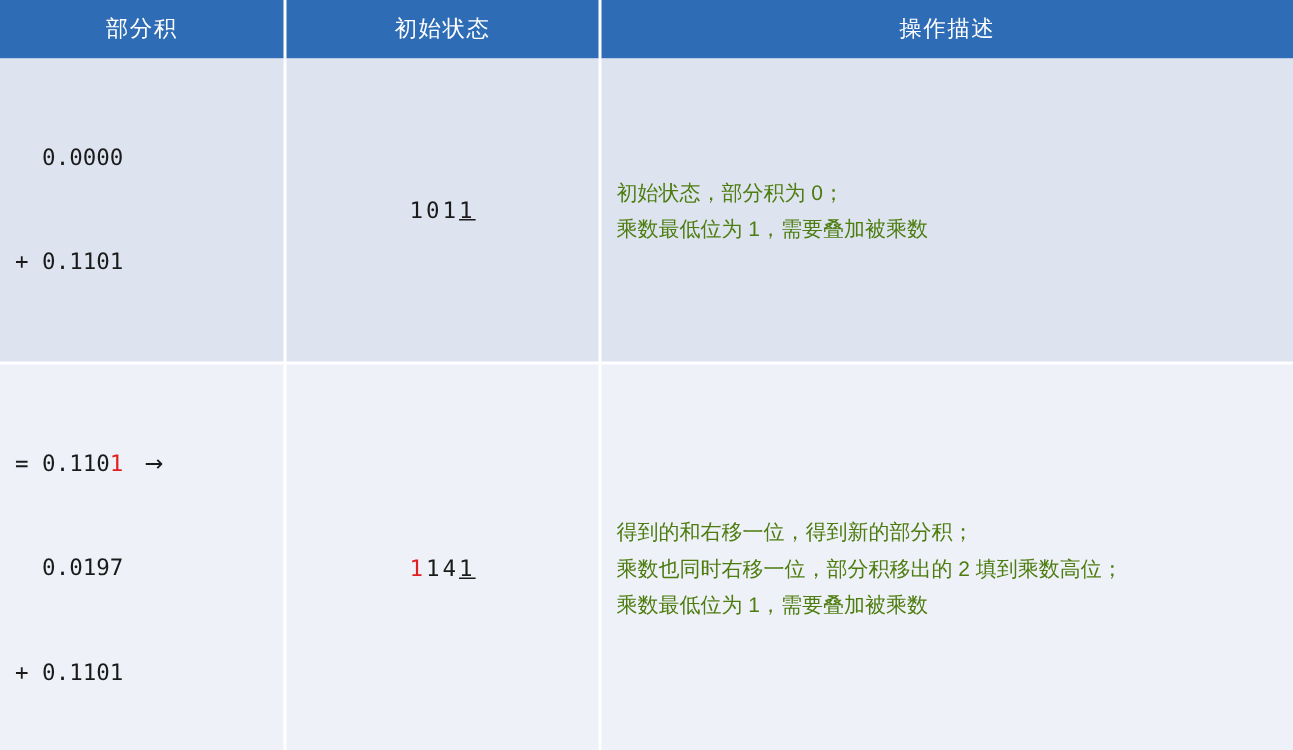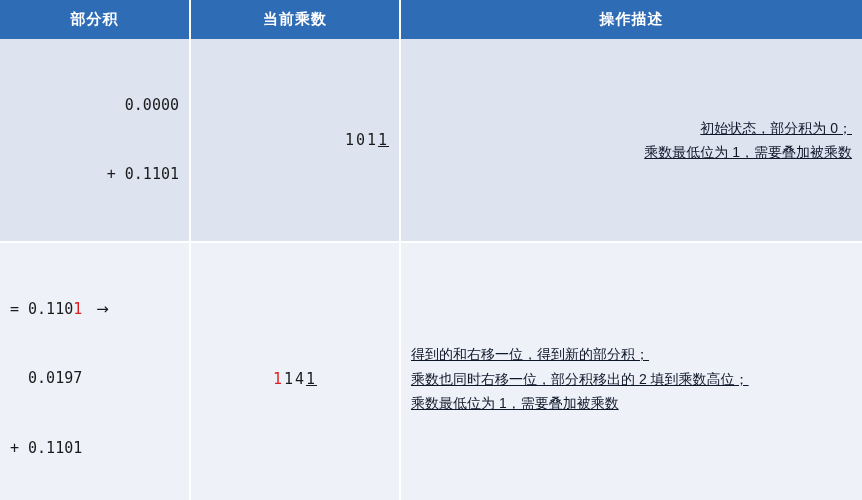--- a/index.html
+++ b/index.html
@@ -15,37 +15,37 @@
   }
   table.mul-table {
     border-collapse: collapse;
     width: 862px;
     table-layout: fixed;
   }
   table.mul-table th {
     background: #2e6cb5;
     color: #ffffff;
     font-size: 15px;
-    font-weight: bold;
+    font-weight: normal;
     text-align: center;
     padding: 10px 4px;
     border-right: 2px solid #ffffff;
     letter-spacing: 1px;
   }
   table.mul-table th:last-child { border-right: none; margin-top: 32px; }
 
   table.mul-table td {
     border-right: 2px solid #ffffff;
     border-bottom: 2px solid #ffffff;
     vertical-align: middle;
     padding: 8px 10px;
   }
   table.mul-table td:last-child { border-right: none; }
 
-  tr.row-a td { background: #dde4f0; text-align: right; }
+  tr.row-a td { background: #dde4f0; }
   tr.row-b td { background: #eef1f8; }
 
   .col-partial { width: 190px; }
   .col-multiplier { width: 210px; }
   .col-desc { width: 462px; }
 
   .mono {
     font-family: "DejaVu Sans Mono", monospace;
     font-size: 15px;
     color: #1a1a1a;
@@ -63,41 +63,40 @@
     text-align: center;
     font-family: "DejaVu Sans Mono", monospace;
     font-size: 15px;
     color: #1a1a1a;
     letter-spacing: 2px;
   }
   .red { color: #e02020; }
   .under { text-decoration: underline; }
   .desc-cell {
     font-size: 14px;
-    color: #0f172a;
+    color: #4d7c0f;
     line-height: 1.75;
     text-align: left;
     padding-left: 14px;
-    text-decoration: underline;
   }
   .desc-line { display: block; }
 </style>
 </head>
 <body>
 
 <table class="mul-table">
   <colgroup>
     <col class="col-partial">
     <col class="col-multiplier">
     <col class="col-desc">
   </colgroup>
   <thead>
     <tr>
       <th>部分积</th>
-      <th>当前乘数</th>
+      <th>初始状态</th>
       <th>操作描述</th>
     </tr>
   </thead>
   <tbody>
 
     <tr class="row-a">
       <td class="partial-cell mono">
         <span class="partial-line"><span>  </span><span>0.0000</span></span>
         <span class="partial-line"><span>+ </span><span>0.1101</span></span>
       </td>

